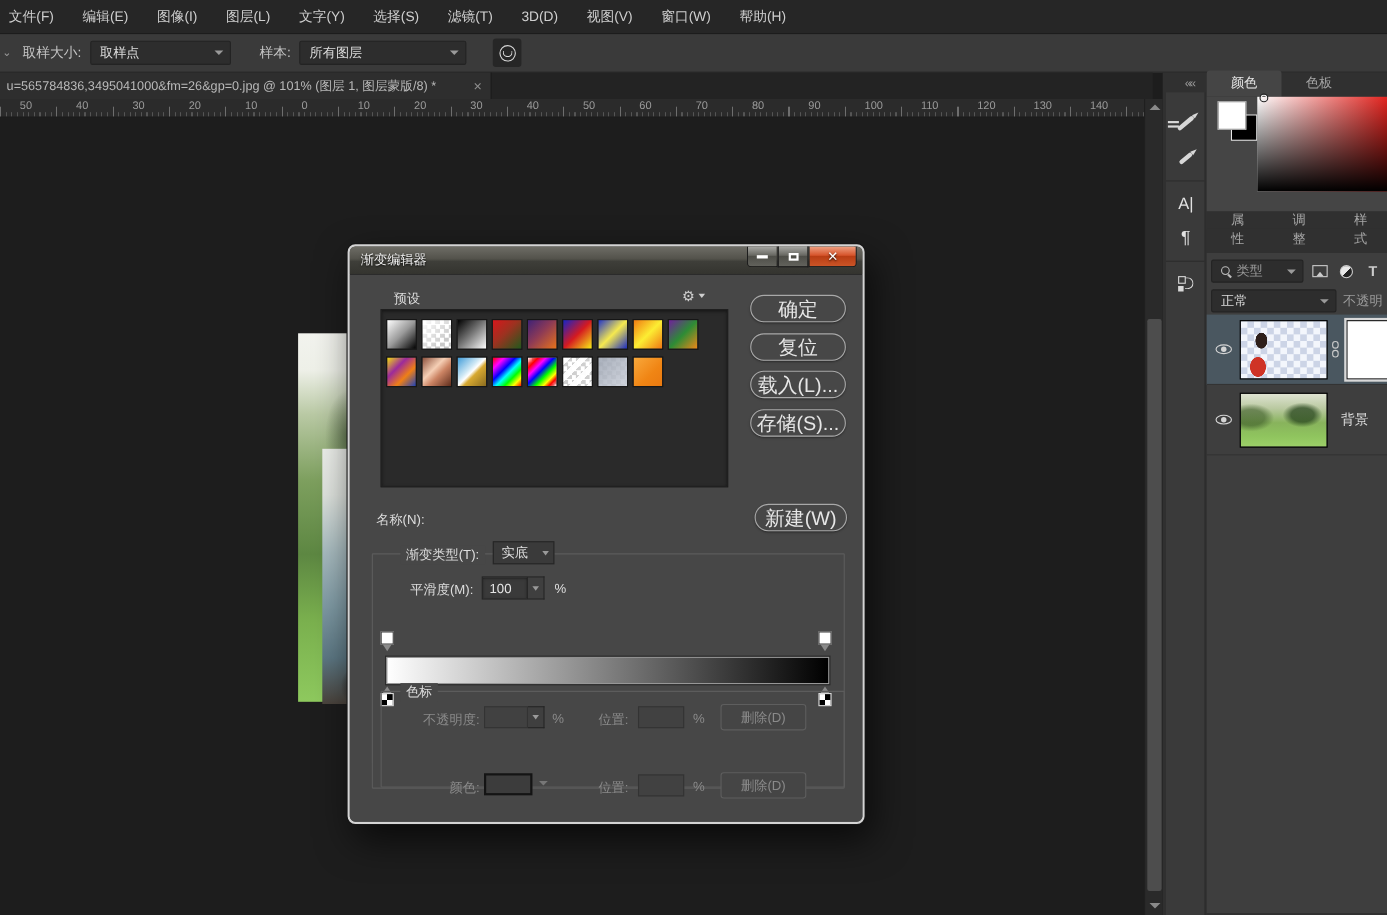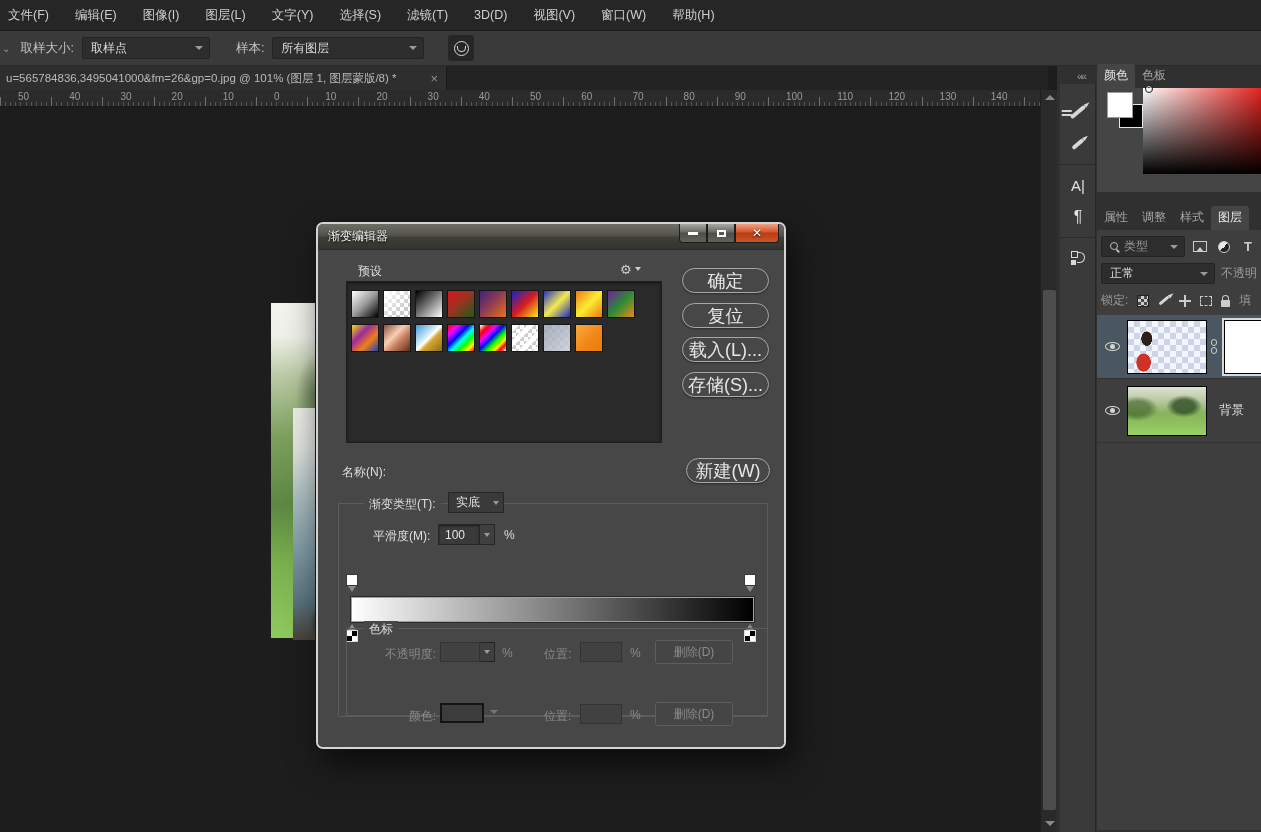--- a/index.html
+++ b/index.html
@@ -63,21 +63,21 @@
   .achar { font-size:15px; color:#e2e2e2; }
   .pilcrow { font-size:16px; color:#e2e2e2; }
   .clone-ico { position:relative; width:14px; height:14px; }
   .clone-ico::before { content:''; position:absolute; left:0; top:0; width:5px; height:5px; border:1.5px solid #d8d8d8; }
   .clone-ico::after { content:''; position:absolute; left:0; bottom:0; width:5px; height:5px; background:#d8d8d8; }
   .clone-ico .curve { position:absolute; right:0; top:1px; width:8px; height:11px; border:1.5px solid #d8d8d8; border-left:none; border-radius:0 6px 6px 0; }
 
   
   .panels { position:absolute; left:40px; top:0; width:164px; height:766px; }
   .ptabs { display:flex; height:22px; background:#303030; align-items:flex-end; }
-  .ptab { padding:3px 7px 4px; font-size:12px; color:#a5a5a5; }
+  .ptab { padding:3px 22px 4px; font-size:12px; color:#a5a5a5; }
   .ptab.active { background:#454545; color:#e8e8e8; border-radius:3px 3px 0 0; }
   .color-panel { position:relative; height:104px; background:#454545; }
   .fgbg { position:absolute; left:10px; top:4px; width:40px; height:40px; }
   .bg-swatch { position:absolute; left:12px; top:12px; width:24px; height:24px; background:#000; border:1px solid #e8e8e8; }
   .fg-swatch { position:absolute; left:0; top:0; width:26px; height:26px; background:#fff; border:1px solid #9a9a9a; }
   .color-field { position:absolute; left:46px; top:0; width:118px; height:86px; }
   .color-marker { position:absolute; left:2px; top:-3px; width:8px; height:8px; border:1px solid #222; border-radius:50%; background:transparent; box-shadow:0 0 0 1px #eee inset; }
   .ptabs2 { margin-top:16px; }
   .layers-panel { position:relative; background:#3e3e3e; height:600px;text-align:center; }
   .filter-row { display:flex; align-items:center; padding:6px 4px 4px; gap:6px; }
@@ -289,29 +289,20 @@
             </span>
           <span class="f-ico t-ico">T</span>
         </div>
         <div class="blend-row">
           <div class="combo blend-combo">
             <span>正常</span>
             <span class="arr"></span>
           </div>
           <span class="dim-label">不透明</span>
         </div>
-        <div class="lock-row">
-          <span>锁定:</span>
-          <span class="checker-ico"></span>
-          <span class="brush-shape small" style="width:12px;height:3px"></span>
-          <span class="move-ico"></span>
-          <span class="frame-ico"></span>
-          <span class="lock-ico"></span>
-          <span>填</span>
-        </div>
 
         <div class="layer-row selected">
           <span class="eye-box">
               <span class="eye"></span>
             </span>
           <div class="thumb" style="background: radial-gradient(9px 12px at 24% 34%, rgb(46, 31, 26) 58%, rgba(0, 0, 0, 0) 62%), radial-gradient(12px 15px at 20% 80%, rgb(207, 51, 38) 58%, rgba(0, 0, 0, 0) 62%), repeating-conic-gradient(rgb(204, 212, 230) 0%, rgb(204, 212, 230) 25%, rgb(243, 246, 252) 0%, rgb(243, 246, 252) 50%) 0px 0px / 12px 12px;"></div>
           <span class="chain">
               <i></i>
               <i></i>
             </span>

